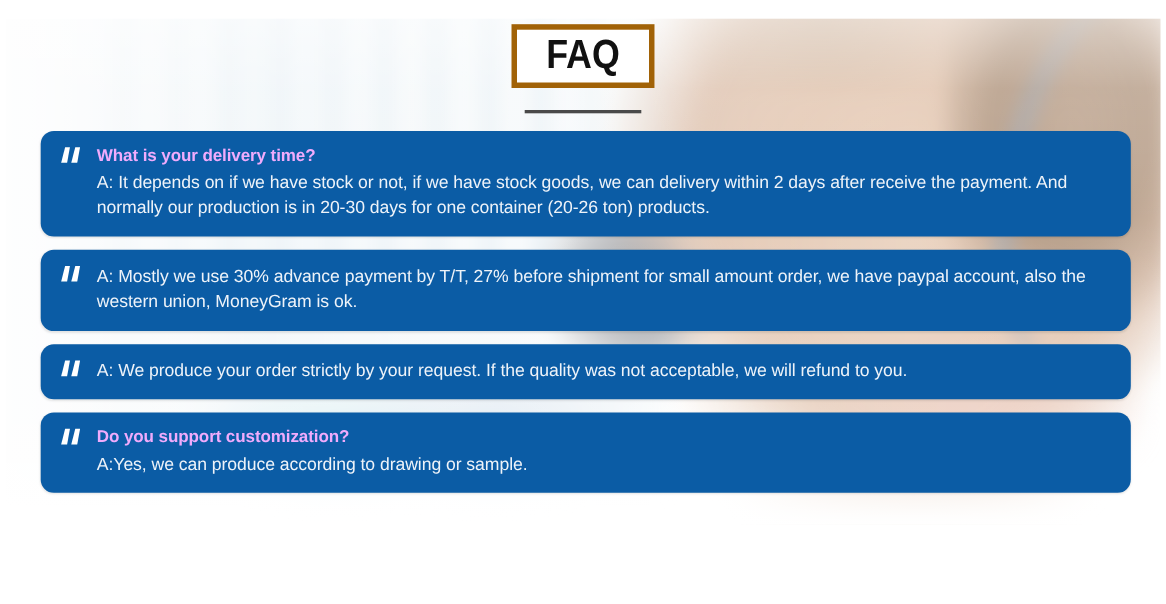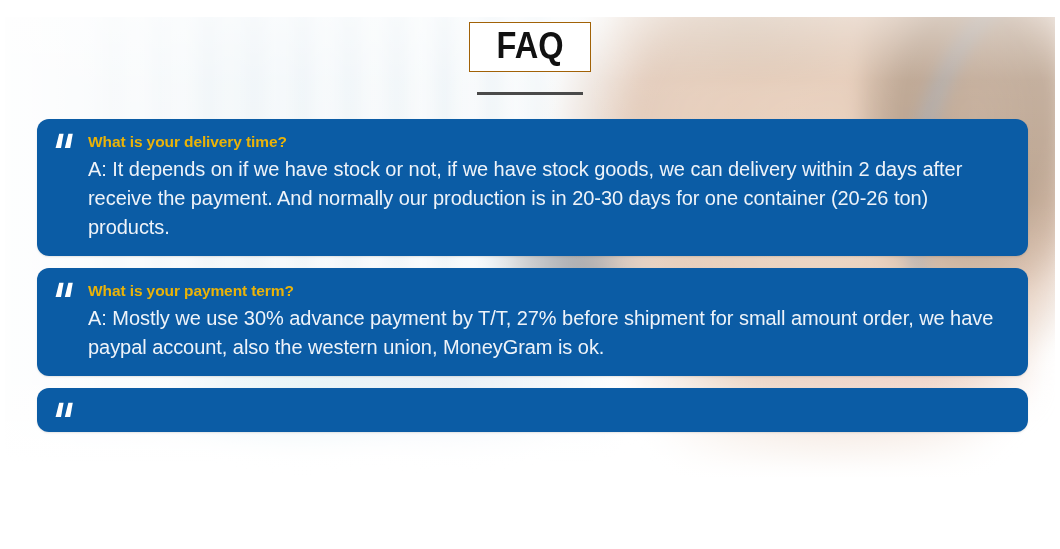--- a/index.html
+++ b/index.html
@@ -237,21 +237,21 @@
     position: absolute;
     left: 0;
     top: 22px;
     width: 1060px;
     text-align: center;
     z-index: 5;
   }
   .faq-box {
     display: inline-block;
     background: #ffffff;
-    border: 1px solid #a16207;
+    border: 5px solid #a16207;
     padding: 4px 22px 7px 22px;
     line-height: 1;
   }
   .faq-box-text {
     font-family: "Liberation Sans", sans-serif;
     font-weight: bold;
     font-size: 37px;
     letter-spacing: 0px;
     color: #111111;
     display: inline-block;
@@ -294,29 +294,29 @@
   }
   .quote-icon svg { display: block; }
   .card-text {
     flex: 1 1 auto;
     padding-left: 3px;
   }
   .q {
     font-family: "Liberation Sans", sans-serif;
     font-weight: bold;
     font-size: 15.5px;
-    color: #eab308;
+    color: #f0abfc;
     line-height: 1.28;
     margin: 0 0 3px 0;
     letter-spacing: -0.1px;
   }
   .a {
     font-family: "Liberation Sans", sans-serif;
     font-weight: normal;
-    font-size: 20px;
+    font-size: 16px;
     color: #eef3f9;
     line-height: 1.45;
     margin: 0;
     letter-spacing: -0.05px;
   }
 </style>
 </head>
 <body>
 
 <div id="page">
@@ -371,34 +371,48 @@
 
     <div class="card">
       <div class="card-inner">
         <span class="quote-icon">
           <svg width="22" height="16" viewBox="0 0 22 16" aria-hidden="true">
             <path d="M2.8 15 L0.6 15 L4.2 0.8 L8.6 0.8 L6.0 15 Z" fill="#ffffff"></path>
             <path d="M12.0 15 L9.8 15 L13.4 0.8 L17.8 0.8 L15.2 15 Z" fill="#ffffff"></path>
           </svg>
         </span>
         <div class="card-text">
-          <p class="q">What is your payment term?</p>
           <p class="a">A: Mostly we use 30% advance payment by T/T, 27% before shipment for small amount order, we have paypal account, also the western union, MoneyGram is ok.</p>
         </div>
       </div>
     </div>
 
     <div class="card">
       <div class="card-inner">
         <span class="quote-icon">
           <svg width="22" height="16" viewBox="0 0 22 16" aria-hidden="true">
             <path d="M2.8 15 L0.6 15 L4.2 0.8 L8.6 0.8 L6.0 15 Z" fill="#ffffff"></path>
             <path d="M12.0 15 L9.8 15 L13.4 0.8 L17.8 0.8 L15.2 15 Z" fill="#ffffff"></path>
           </svg>
         </span>
         <div class="card-text">
+          <p class="a">A: We produce your order strictly by your request. If the quality was not acceptable, we will refund to you.</p>
         </div>
       </div>
     </div>
 
+    <div class="card">
+      <div class="card-inner">
+        <span class="quote-icon">
+          <svg width="22" height="16" viewBox="0 0 22 16" aria-hidden="true">
+            <path d="M2.8 15 L0.6 15 L4.2 0.8 L8.6 0.8 L6.0 15 Z" fill="#ffffff"></path>
+            <path d="M12.0 15 L9.8 15 L13.4 0.8 L17.8 0.8 L15.2 15 Z" fill="#ffffff"></path>
+          </svg>
+        </span>
+        <div class="card-text">
+          <p class="q">Do you support customization?</p>
+          <p class="a">A:Yes, we can produce according to drawing or sample.</p>
+        </div>
+      </div>
+    </div>
 
   </div>
 </div>
 
 </body></html>

